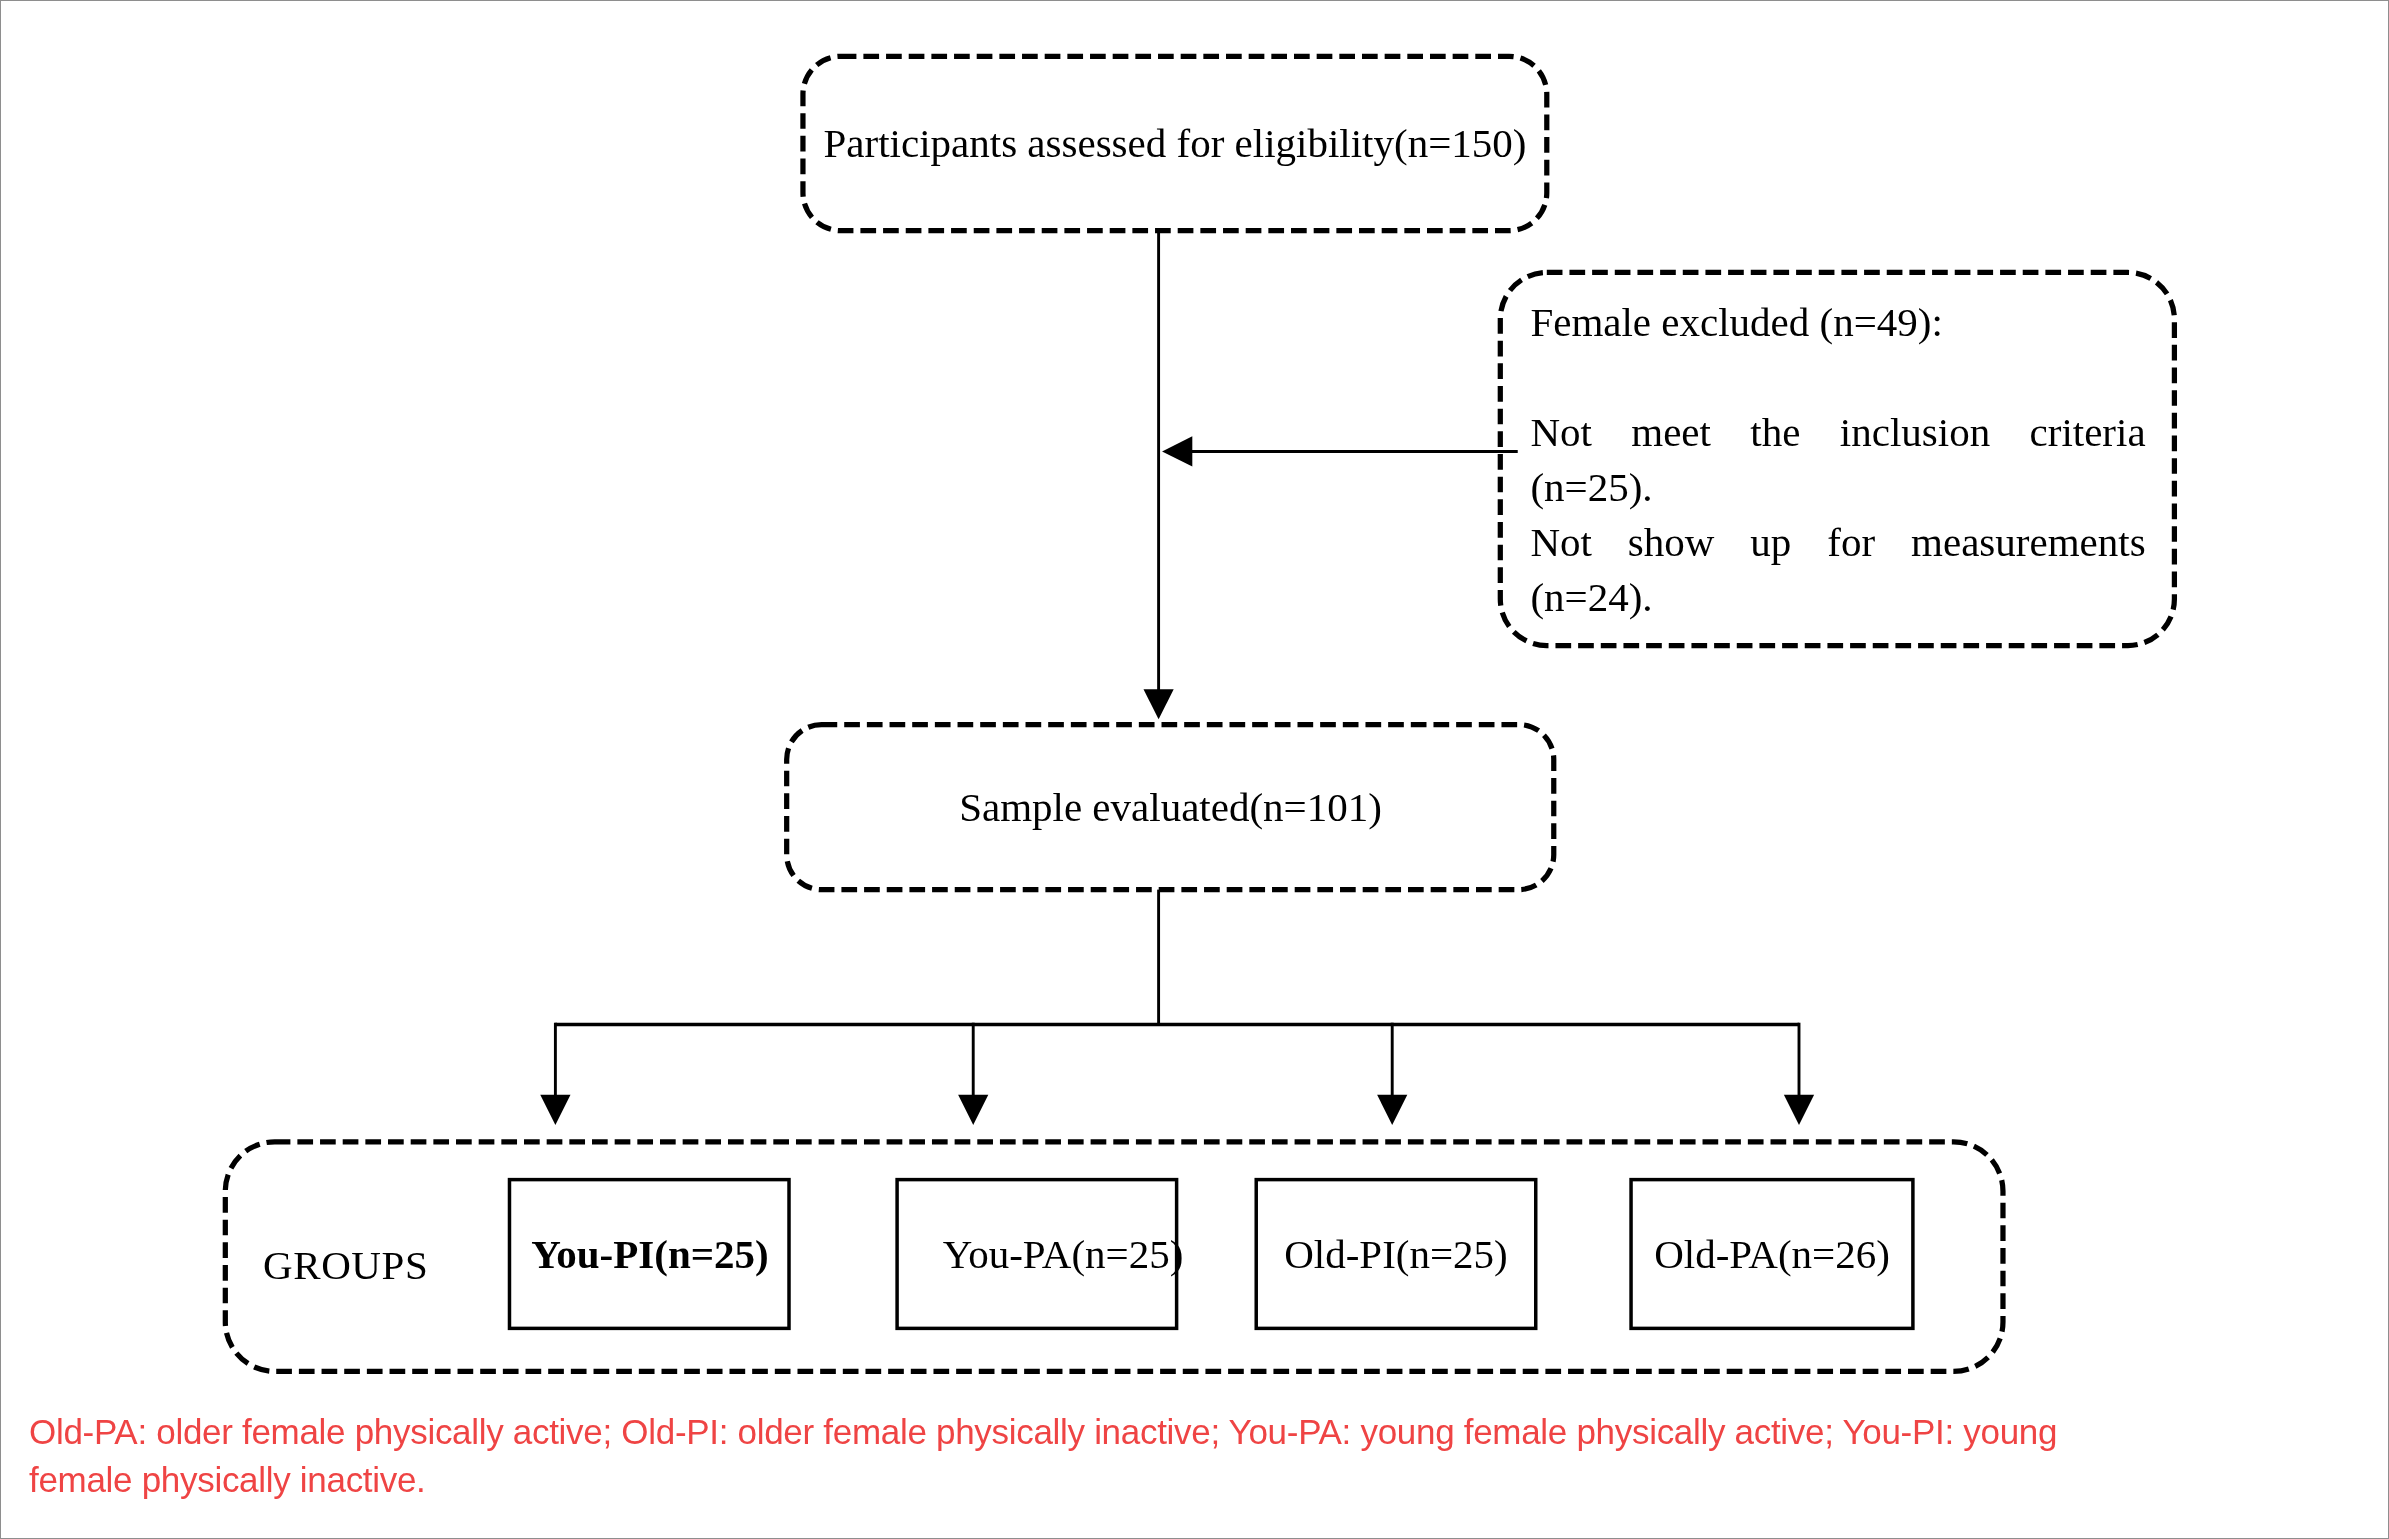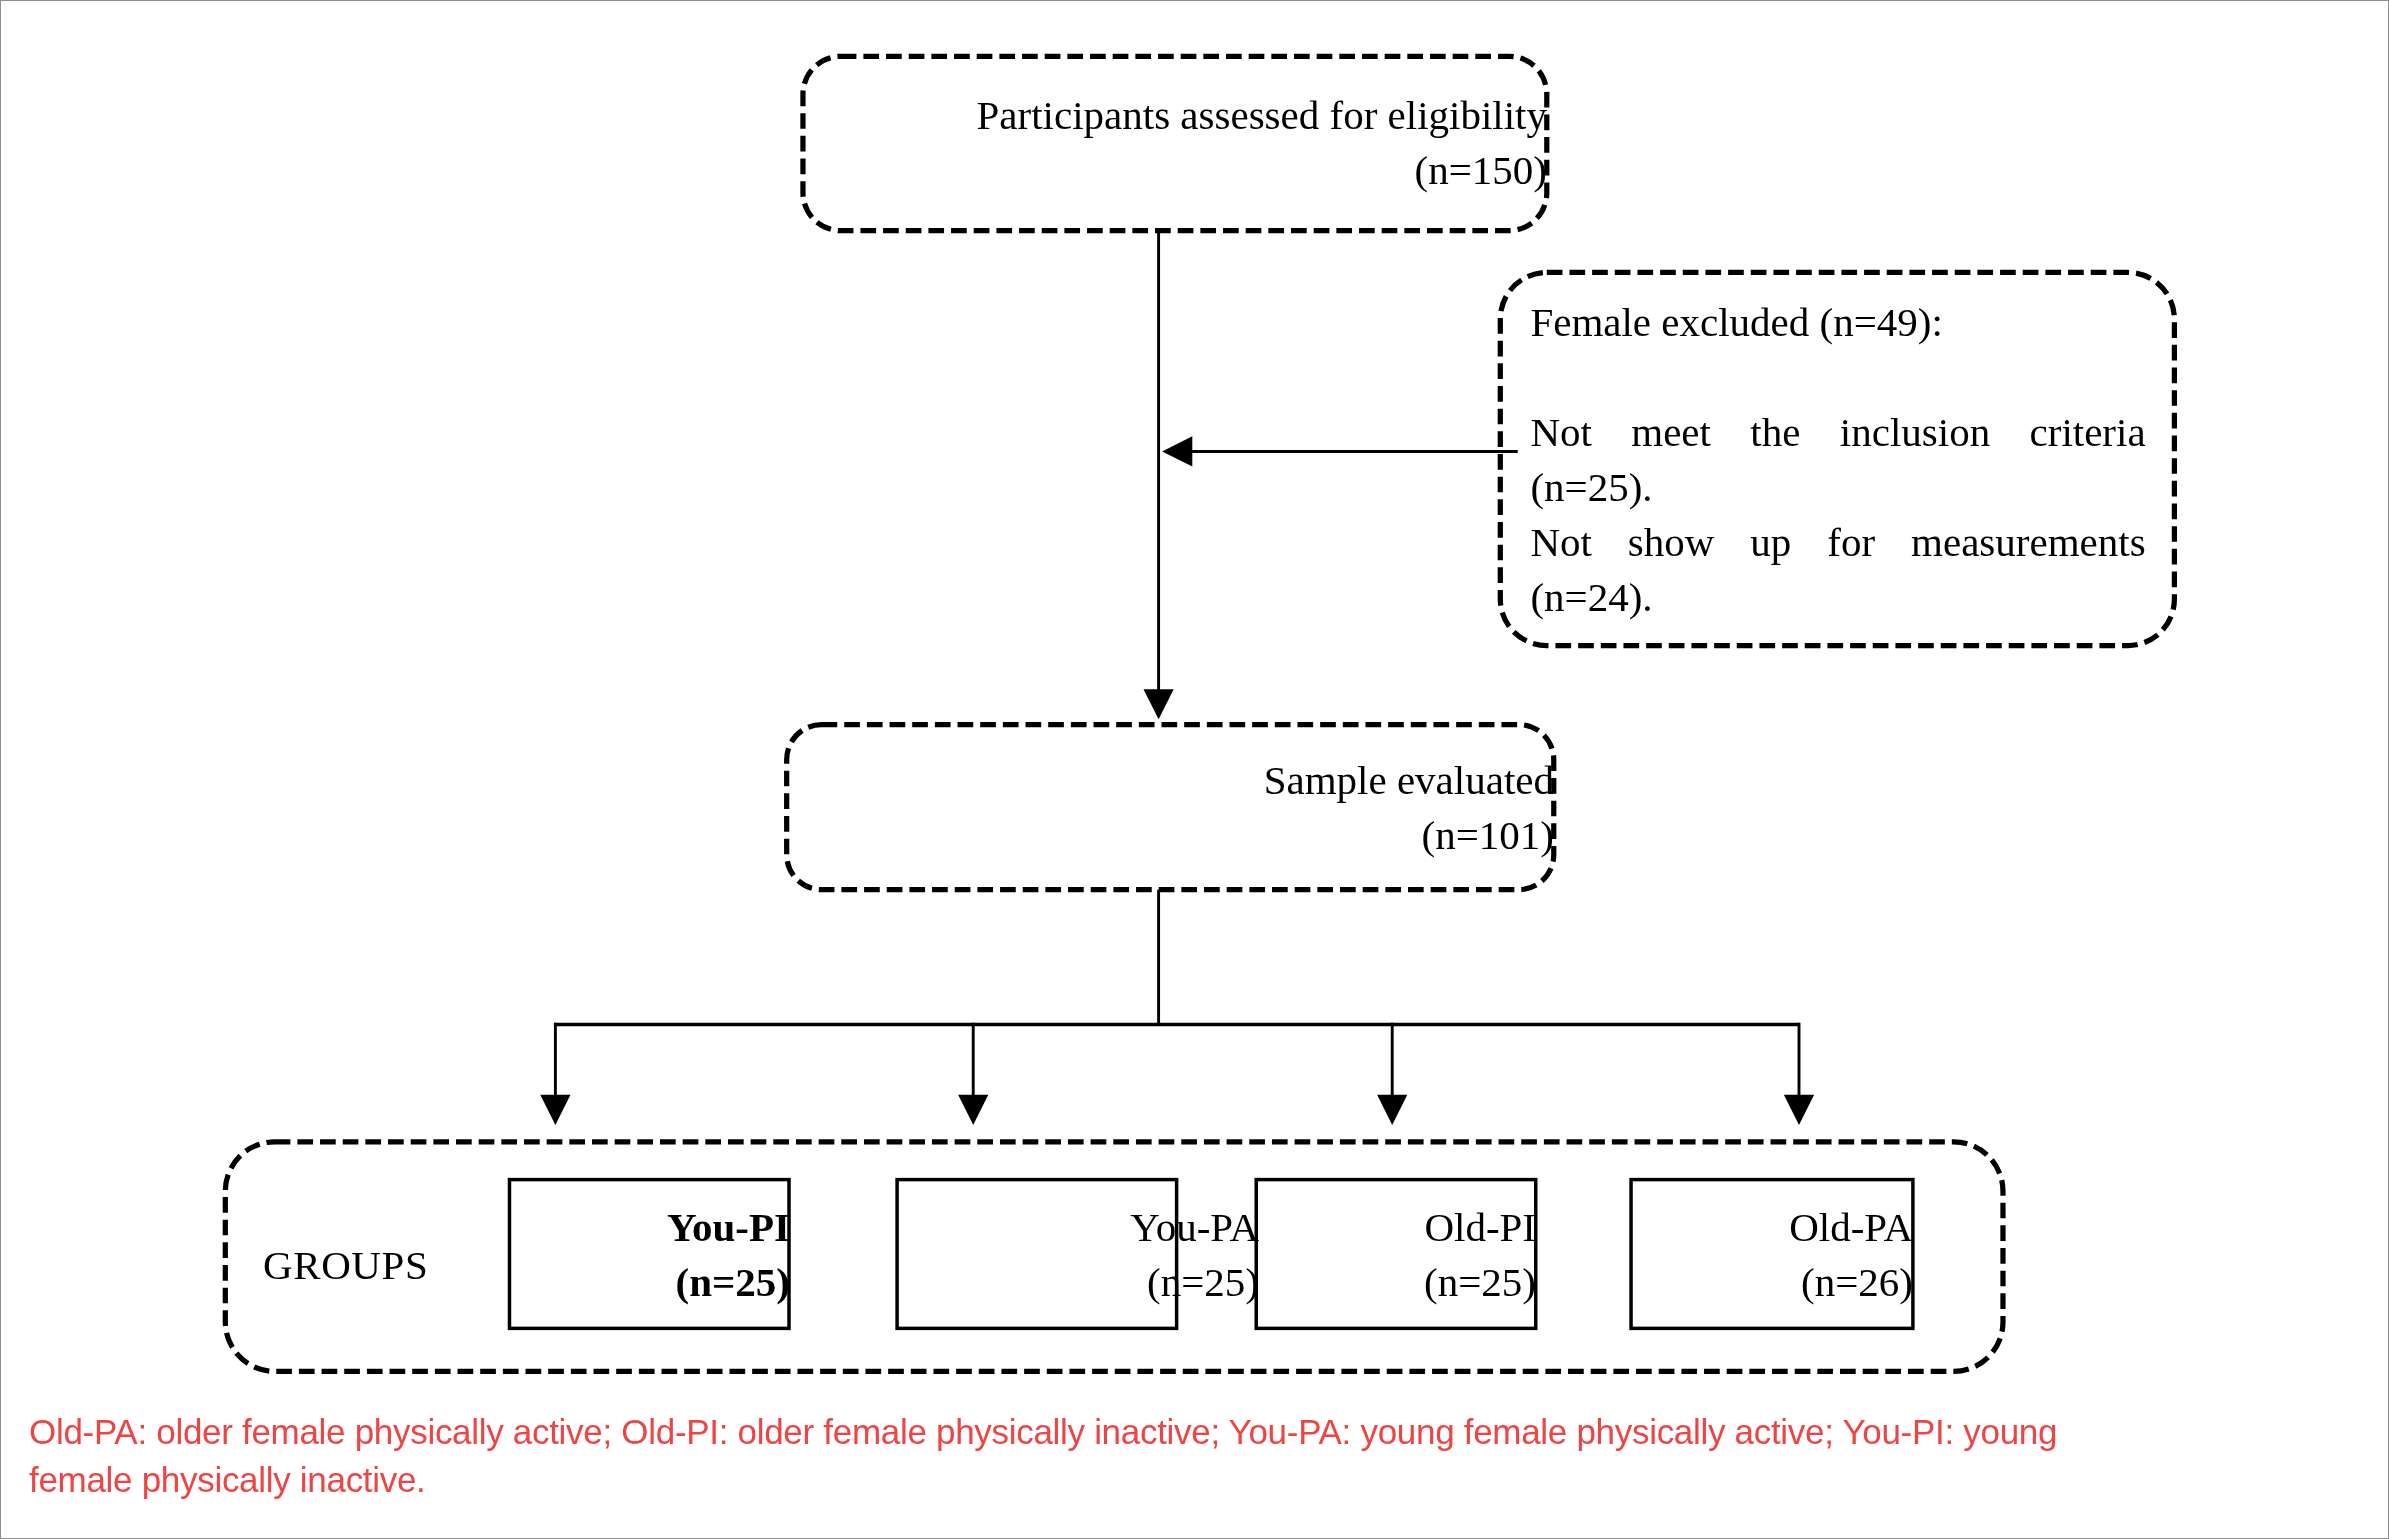--- a/index.html
+++ b/index.html
@@ -30,22 +30,22 @@
   }
   .txt {
     position: absolute;
     color: #000000;
     font-family: "Liberation Serif", serif;
     font-size: 41px;
     line-height: 55px;
   }
   .center-box {
     display: flex;
-    flex-direction: column;
-    align-items: flex-end;
+    flex-direction: row;
+    align-items: center;
     justify-content: center;
     text-align: center;
   }
   .excluded-text {
     box-sizing: border-box;
     padding: 17.4px 24.4px 0 24.4px;
   }
   .excluded-title {
     text-align: left;
   }
@@ -125,21 +125,21 @@
     <div>Sample evaluated</div>
     <div>(n=101)</div>
   </div>
 
   <div class="txt groups-word" style="left:262px; top:1235px; height:58px;">GROUPS</div>
 
   <div class="txt center-box" style="left:509px; top:1179px; width:280px; height:149px;font-weight:bold;">
     <div>You-PI</div>
     <div>(n=25)</div>
   </div>
-  <div class="txt center-box" style="left:896px; top:1179px; width:332px; height:149px;padding-left:30px;">
+  <div class="txt center-box" style="left:896px; top:1179px; width:332px; height:149px;">
     <div>You-PA</div>
     <div>(n=25)</div>
   </div>
   <div class="txt center-box" style="left:1255px; top:1179px; width:280px; height:149px;">
     <div>Old-PI</div>
     <div>(n=25)</div>
   </div>
   <div class="txt center-box" style="left:1630px; top:1179px; width:282px; height:149px;">
     <div>Old-PA</div>
     <div>(n=26)</div>

